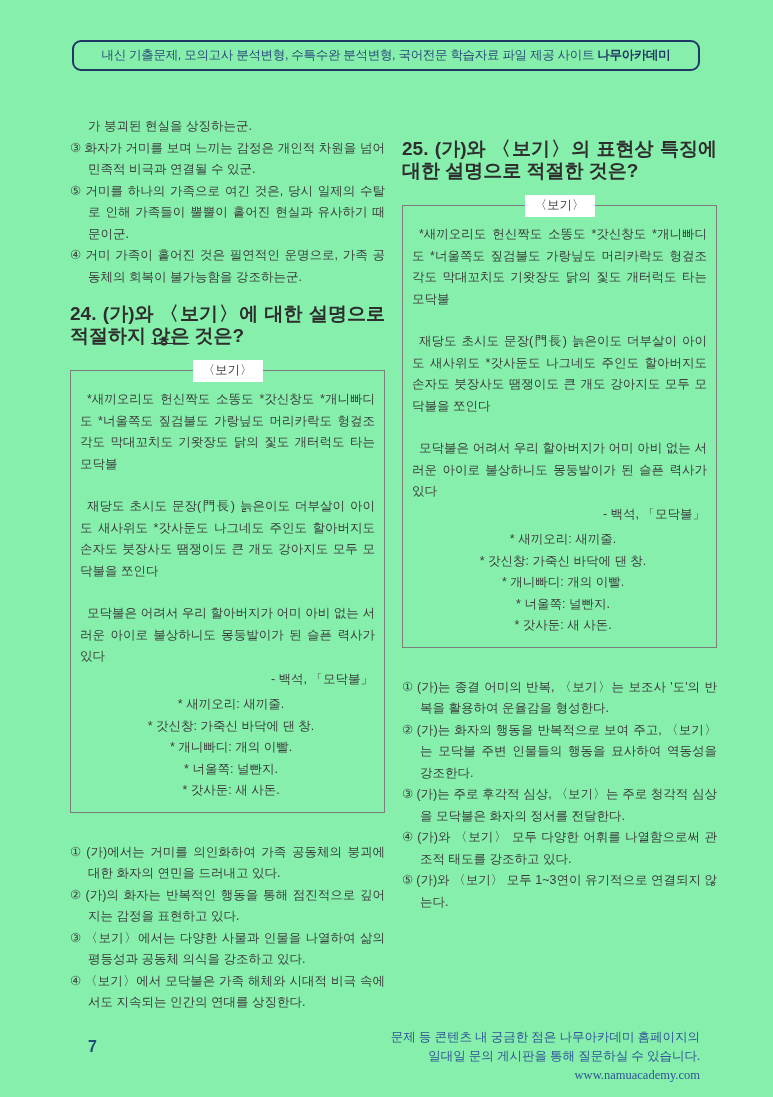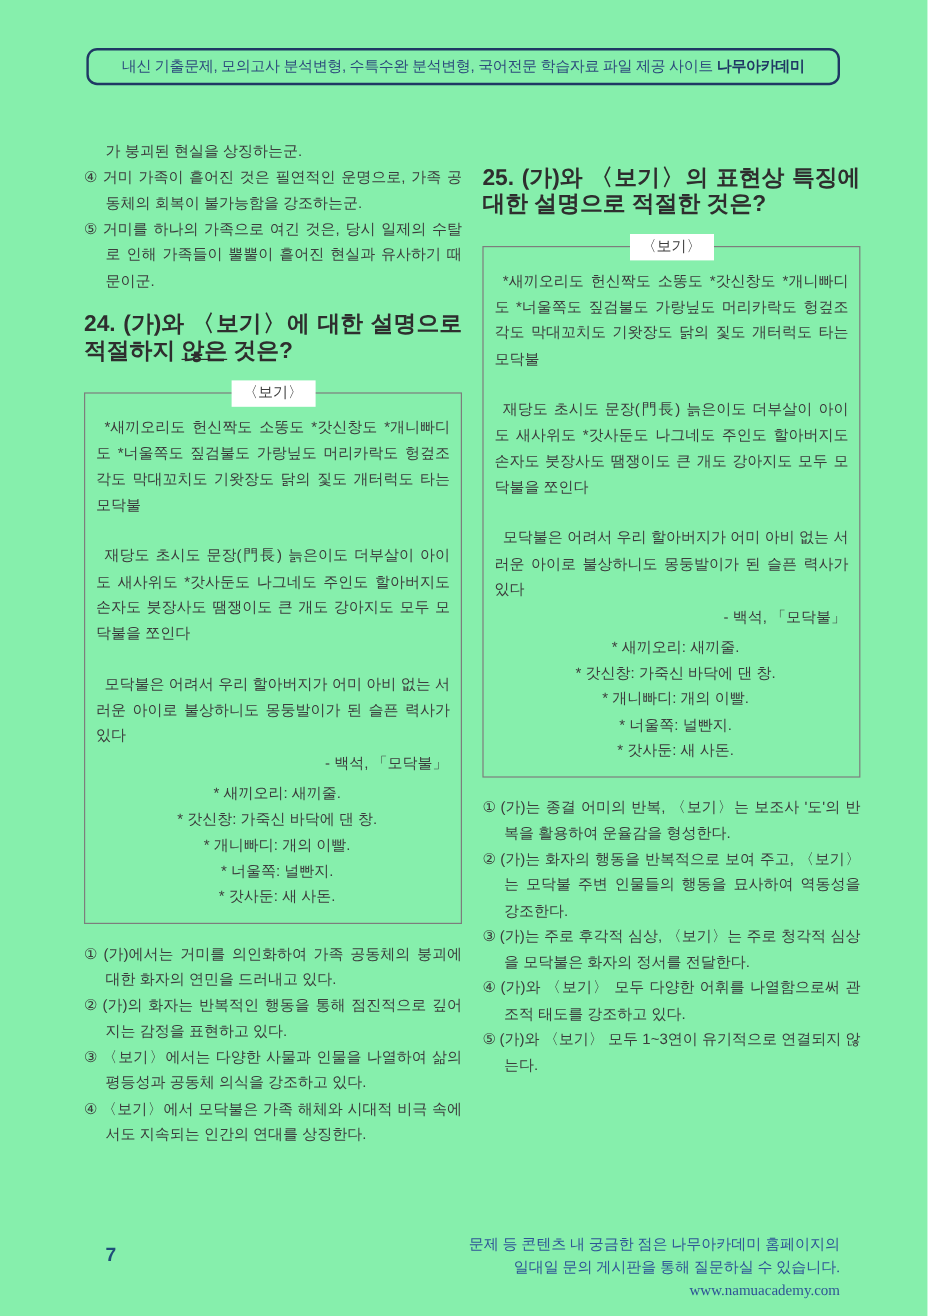--- a/index.html
+++ b/index.html
@@ -55,21 +55,21 @@
     background:#ffffff;
     padding:0 10px;
     font-size:12.5px; color:#3c3c3c;
     white-space:nowrap;
   }
   .stanza { margin:6px 0 0 0; text-indent:7px; }
   .stanza + .stanza { margin-top:21px; }
   .attribution { margin:1px 2px 4px 0; text-align:right; }
   .footnote { margin:0; padding-left:20px; text-indent:-13px; text-align:center; }
 
-  .choices { margin-top:15px; }
+  .choices { margin-top:29px; }
 
   .page-number {
     position:absolute; left:88px; top:1038px;
     font-size:16px; font-weight:bold; color:#1f4e79;
   }
   .footer-note {
     position:absolute; right:73px; top:1028px;
     text-align:right;
     font-family:Liberation Serif, serif;
     font-size:12.5px; line-height:19px;
@@ -87,24 +87,27 @@
 
   <div class="columns">
 
     <div class="col left">
 
       <div class="choices-cont">
         <p class="item cont">
           <span class="txt">가 붕괴된 현실을 상징하는군.</span>
         </p>
         <p class="item">
-          <span class="num">④</span><span class="txt">거미 가족이 흩어진 것은 필연적인 운명으로, 가족 공동체의 회복이 불가능함을 강조하는군.</span>
+          <span class="num">③</span><span class="txt">화자가 거미를 보며 느끼는 감정은 개인적 차원을 넘어 민족적 비극과 연결될 수 있군.</span>
         </p>
         <p class="item">
           <span class="num">⑤</span><span class="txt">거미를 하나의 가족으로 여긴 것은, 당시 일제의 수탈로 인해 가족들이 뿔뿔이 흩어진 현실과 유사하기 때문이군.</span>
+        </p>
+        <p class="item">
+          <span class="num">④</span><span class="txt">거미 가족이 흩어진 것은 필연적인 운명으로, 가족 공동체의 회복이 불가능함을 강조하는군.</span>
         </p>
       </div>
 
       <h2 class="q-title">
         <span>24. (가)와 〈보기〉에 대한 설명으로 적절하지 </span><span class="ul">않은</span><span> 것은?</span>
       </h2>
 
       <div class="boki-box">
         <div class="boki-label">〈보기〉</div>
         <p class="stanza">*새끼오리도 헌신짝도 소똥도 *갓신창도 *개니빠디도 *너울쪽도 짚검불도 가랑닢도 머리카락도 헝겊조각도 막대꼬치도 기왓장도 닭의 짗도 개터럭도 타는 모닥불</p>

